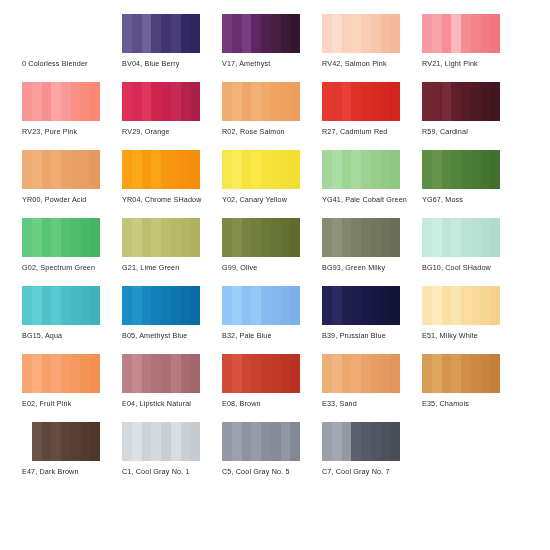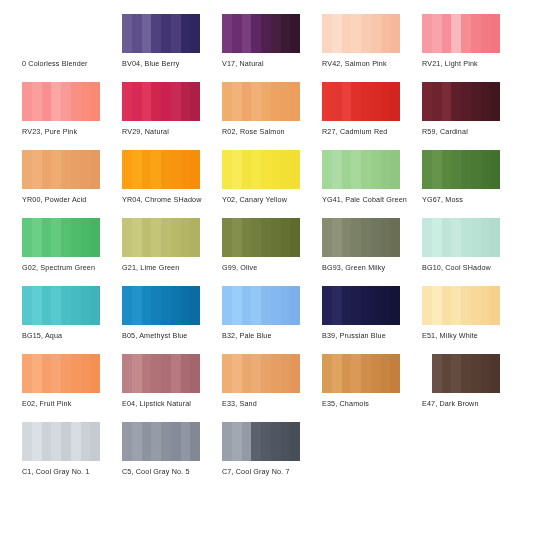--- a/index.html
+++ b/index.html
@@ -109,21 +109,21 @@
             <i style="background: rgb(118, 57, 124);"></i>
             <i style="background: rgb(107, 47, 111);"></i>
             <i style="background: rgb(122, 61, 128);"></i>
             <i style="background: rgb(94, 38, 98);"></i>
             <i style="background: rgb(80, 32, 79);"></i>
             <i style="background: rgb(71, 32, 63);"></i>
             <i style="background: rgb(59, 26, 54);"></i>
             <i style="background: rgb(51, 21, 46);"></i>
           </div>
         </div>
-        <div class="swatch-label">V17, Natural</div>
+        <div class="swatch-label">V17, Amethyst</div>
       </div>
       <div class="swatch-cell">
         <div class="swatch-chip">
           <div class="chip-bands">
             <i style="background: rgb(251, 213, 193);"></i>
             <i style="background: rgb(252, 221, 203);"></i>
             <i style="background: rgb(250, 208, 184);"></i>
             <i style="background: rgb(251, 212, 189);"></i>
             <i style="background: rgb(249, 203, 178);"></i>
             <i style="background: rgb(248, 198, 171);"></i>
@@ -169,21 +169,21 @@
             <i style="background: rgb(221, 48, 89);"></i>
             <i style="background: rgb(215, 42, 84);"></i>
             <i style="background: rgb(224, 54, 94);"></i>
             <i style="background: rgb(207, 38, 80);"></i>
             <i style="background: rgb(201, 33, 80);"></i>
             <i style="background: rgb(198, 42, 85);"></i>
             <i style="background: rgb(180, 35, 75);"></i>
             <i style="background: rgb(173, 31, 71);"></i>
           </div>
         </div>
-        <div class="swatch-label">RV29, Natural</div>
+        <div class="swatch-label">RV29, Orange</div>
       </div>
       <div class="swatch-cell">
         <div class="swatch-chip">
           <div class="chip-bands">
             <i style="background: rgb(240, 173, 112);"></i>
             <i style="background: rgb(242, 179, 120);"></i>
             <i style="background: rgb(237, 167, 106);"></i>
             <i style="background: rgb(241, 176, 117);"></i>
             <i style="background: rgb(239, 169, 104);"></i>
             <i style="background: rgb(237, 164, 99);"></i>
@@ -474,20 +474,35 @@
             <i style="background: rgb(181, 121, 127);"></i>
             <i style="background: rgb(169, 107, 113);"></i>
             <i style="background: rgb(164, 102, 108);"></i>
           </div>
         </div>
         <div class="swatch-label">E04, Lipstick Natural</div>
       </div>
       <div class="swatch-cell">
         <div class="swatch-chip">
           <div class="chip-bands">
+            <i style="background: rgb(210, 74, 56);"></i>
+            <i style="background: rgb(216, 82, 66);"></i>
+            <i style="background: rgb(205, 68, 52);"></i>
+            <i style="background: rgb(201, 63, 48);"></i>
+            <i style="background: rgb(197, 59, 44);"></i>
+            <i style="background: rgb(194, 56, 41);"></i>
+            <i style="background: rgb(190, 53, 38);"></i>
+            <i style="background: rgb(186, 50, 35);"></i>
+          </div>
+        </div>
+        <div class="swatch-label">E08, Brown</div>
+      </div>
+      <div class="swatch-cell">
+        <div class="swatch-chip">
+          <div class="chip-bands">
             <i style="background: rgb(239, 174, 118);"></i>
             <i style="background: rgb(242, 181, 127);"></i>
             <i style="background: rgb(235, 168, 110);"></i>
             <i style="background: rgb(238, 172, 116);"></i>
             <i style="background: rgb(233, 162, 104);"></i>
             <i style="background: rgb(231, 158, 99);"></i>
             <i style="background: rgb(229, 154, 95);"></i>
             <i style="background: rgb(227, 150, 91);"></i>
           </div>
         </div>

